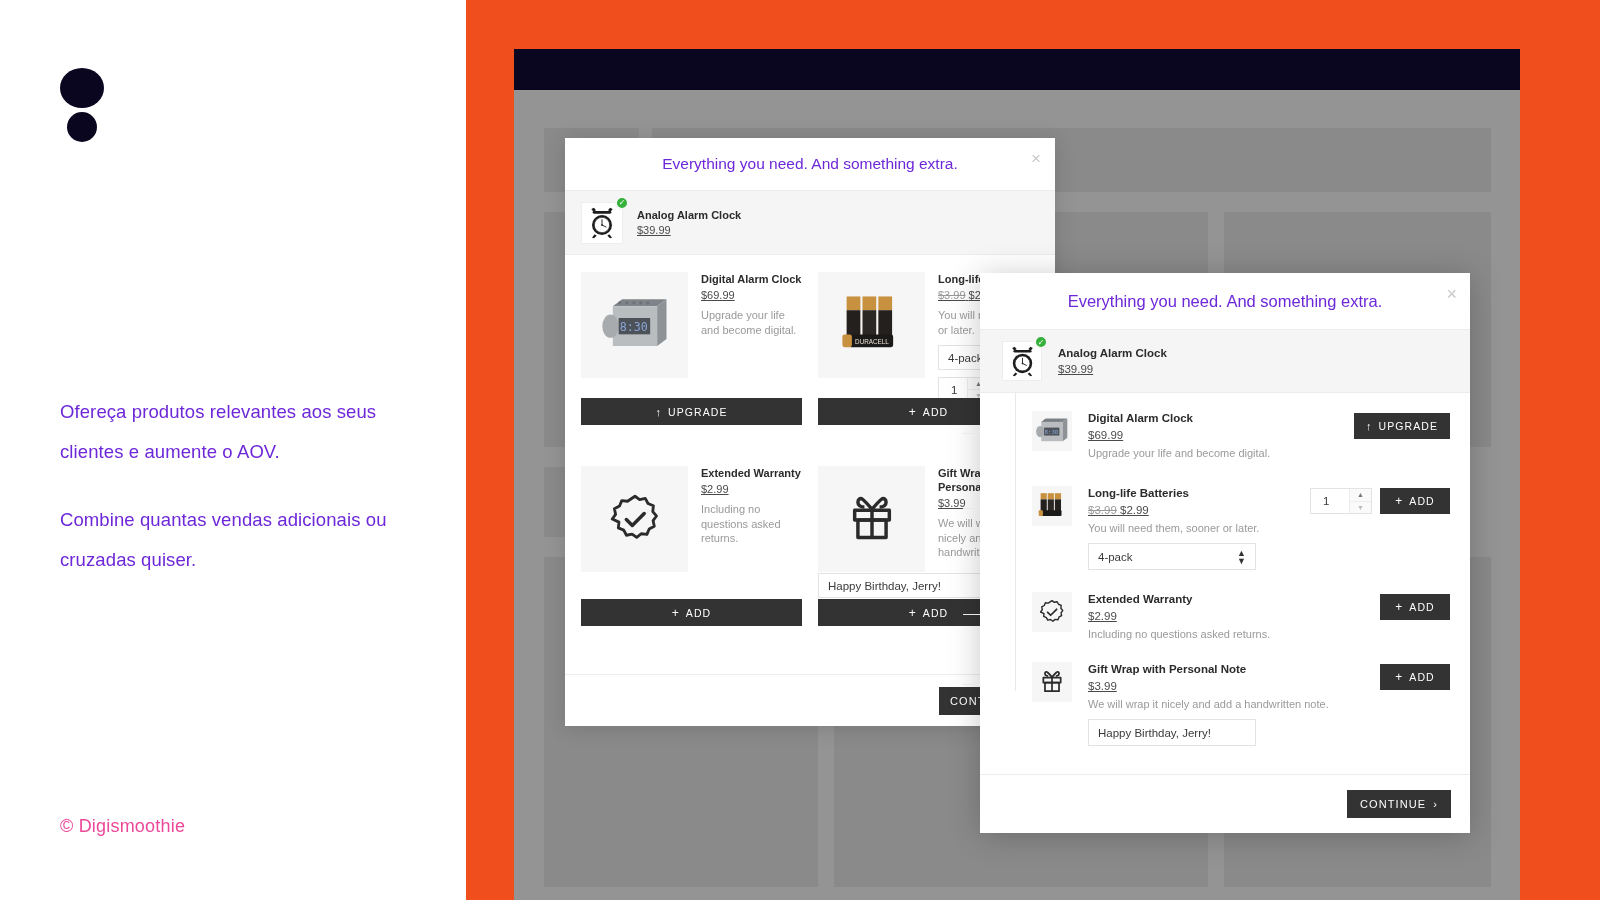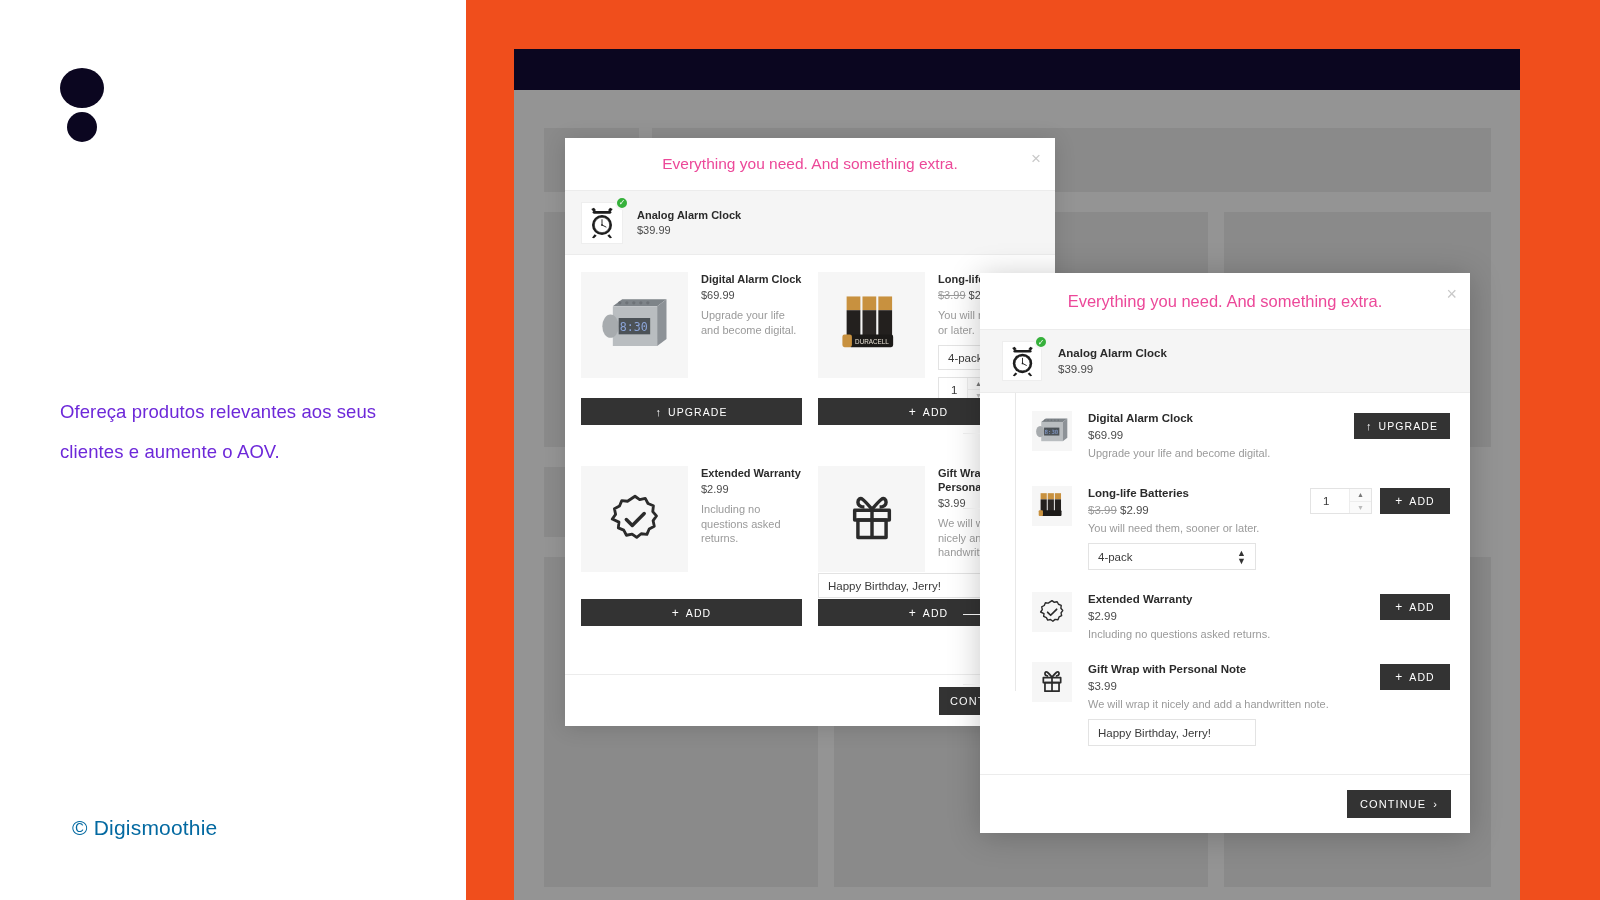--- a/index.html
+++ b/index.html
@@ -31,21 +31,21 @@
     letter-spacing: -1.2px; color: #0B0620;
   }
   .promo-body {
     position: absolute; left: 60px; top: 392px; width: 360px;
     font-size: 18.5px; line-height: 40px; color: #6d28d9;
     letter-spacing: 0.1px;
   }
   .promo-body p + p { margin-top: 28px; }
   .promo-footer {
     position: absolute; left: 60px; top: 816px;
-    font-size: 21px; color: #0369a1; letter-spacing: 0.2px; margin-left: 12px;
+    font-size: 18px; color: #ec4899; letter-spacing: 0.2px;
   }
 
   
   .orange {
     position: absolute; left: 466px; top: 0; width: 1134px; height: 900px;
     background: #F04E1C;
   }
   .mockpage {
     position: absolute; left: 48px; top: 49px; width: 1006px; height: 851px;
     background: #949494;
@@ -56,41 +56,41 @@
   }
   .ph { position: absolute; background: #8A8A8A; }
 
   
   .modal { position: absolute; background: #ffffff; }
   .modal-head {
     position: relative; height: 58px;
     display: flex; align-items: center; justify-content: center;
     background: #fff;
   }
-  .modal-title { color: #ec4899; font-weight: normal; }
+  .modal-title { color: #6d28d9; font-weight: normal; }
   .close-x {
     position: absolute; color: #c9c9c9; font-weight: 300;
     line-height: 1; cursor: pointer; user-select: none;
   }
   .main-prod {
     background: #f5f5f5; display: flex; align-items: center;
     border-top: 1px solid #ececec; border-bottom: 1px solid #ececec;
   }
   .thumb-wrap { position: relative; }
   .thumb {
     background: #fff; border: 1px solid #eeeeee;
     display: flex; align-items: center; justify-content: center;
   }
   .badge-check {
     position: absolute; background: #36B13B; border-radius: 50%;
     color: #fff; display: flex; align-items: center; justify-content: center;
     border: 2px solid #f5f5f5;
   }
   .prod-name { font-weight: bold; color: #2b2b2b; }
-  .prod-price { color: #4a4a4a; }
+  .prod-price { color: #4a4a4a; text-decoration: underline; }
   .prod-desc { color: #9a9a9a; }
   .strike { color: #9a9a9a; text-decoration: line-through; }
   .btn-dark {
     background: #333333; color: #ffffff; border: none;
     display: flex; align-items: center; justify-content: center;
     letter-spacing: 1.1px; cursor: pointer; font-weight: normal;
   }
   .field {
     background: #fff; border: 1px solid #e3e3e3; color: #3a3a3a;
     display: flex; align-items: center;
@@ -196,20 +196,21 @@
     <div class="logo">
       <div class="dot-big"></div>
       <div class="dot-small"></div>
     </div>
 
     <div class="promo-title">
     </div>
 
     <div class="promo-body">
       <p>Ofereça produtos relevantes aos seus clientes e aumente o AOV.</p>
+      <p>Combine quantas vendas adicionais ou cruzadas quiser.</p>
     </div>
 
     <div class="promo-footer">© Digismoothie</div>
   </div>
 
   <div class="orange">
     <div class="mockpage">
       <div class="mock-header"></div>
       <div class="ph" style="left:30px; top:79px; width:95px; height:64px;"></div>
       <div class="ph" style="left:138px; top:79px; width:839px; height:64px;"></div>

